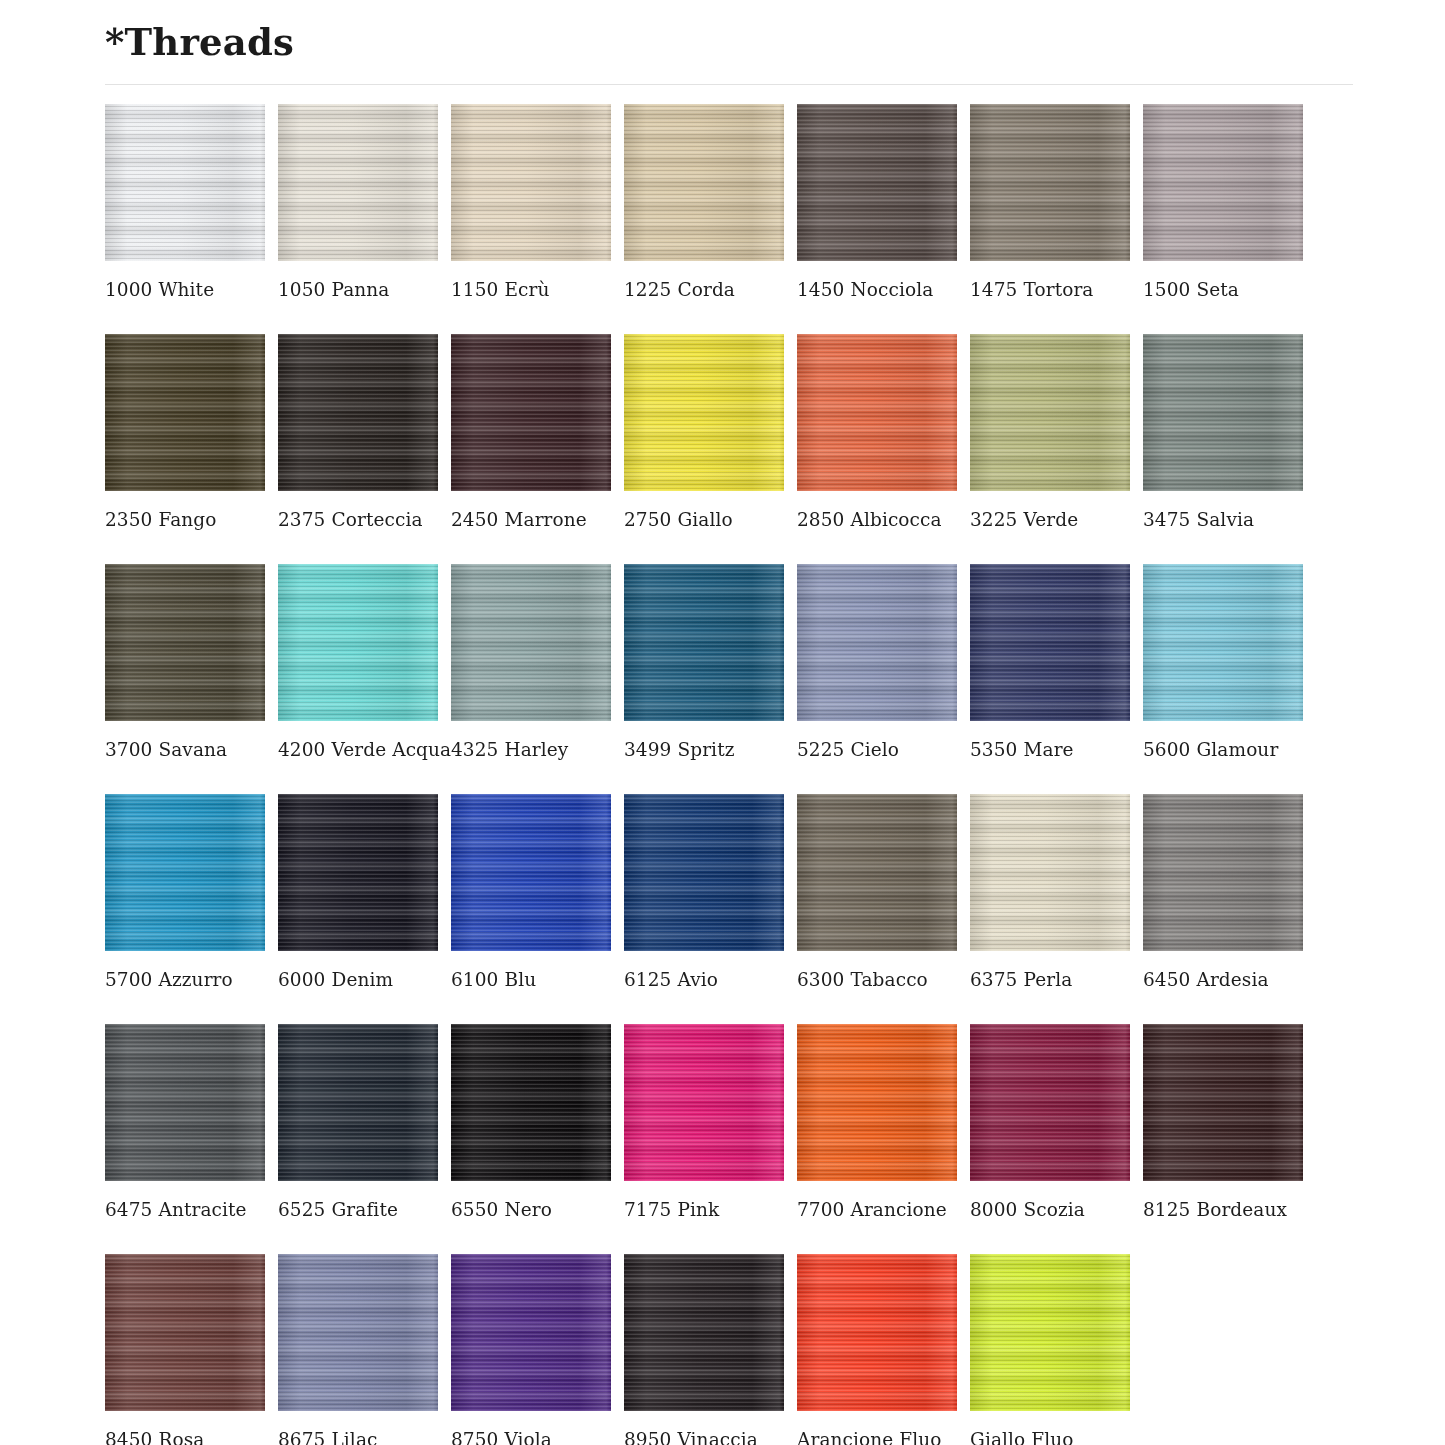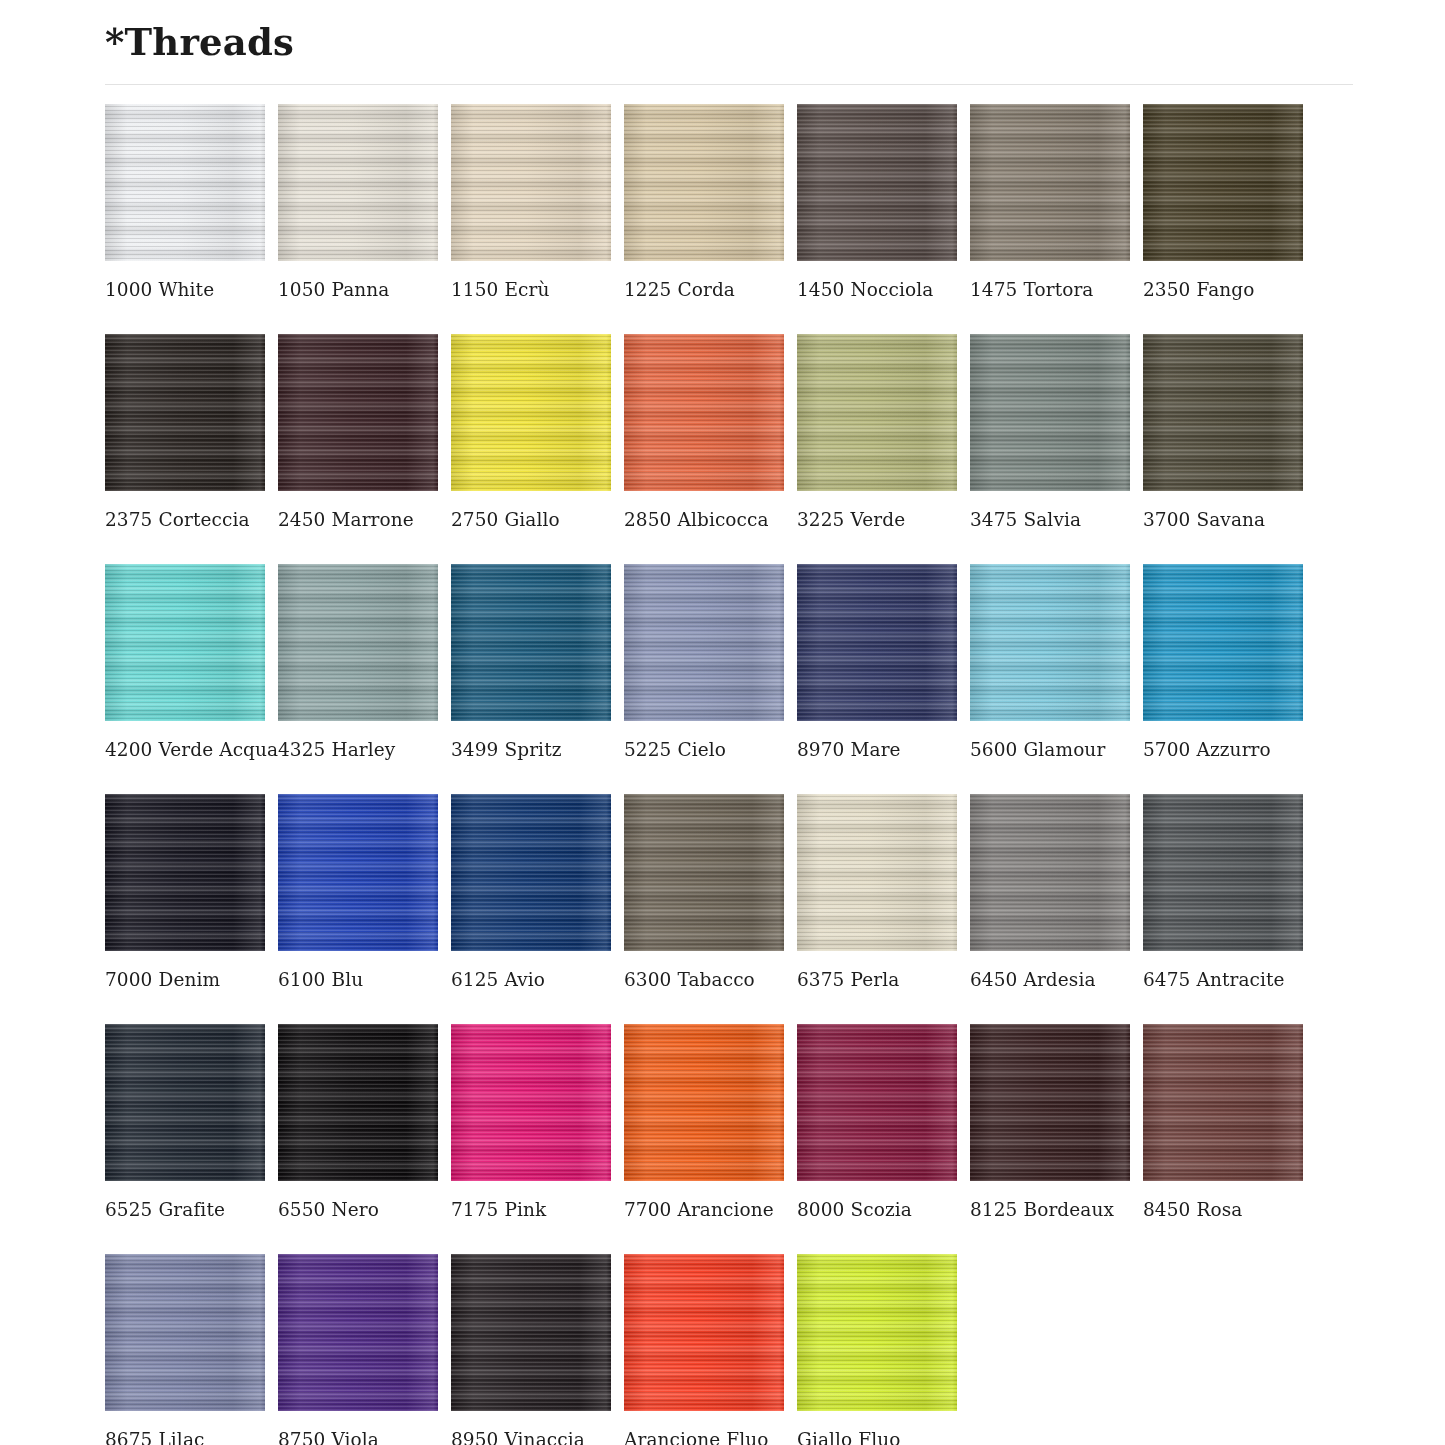--- a/index.html
+++ b/index.html
@@ -135,20 +135,24 @@
       </div>
       <div class="swatch-cell">
         <div class="swatch-chip" style="background-color: rgb(86, 74, 70);"></div>
         <div class="swatch-label">1450 Nocciola</div>
       </div>
       <div class="swatch-cell">
         <div class="swatch-chip" style="background-color: rgb(130, 120, 106);"></div>
         <div class="swatch-label">1475 Tortora</div>
       </div>
       <div class="swatch-cell">
+        <div class="swatch-chip" style="background-color: rgb(171, 159, 162);"></div>
+        <div class="swatch-label">1500 Seta</div>
+      </div>
+      <div class="swatch-cell">
         <div class="swatch-chip" style="background-color: rgb(69, 60, 36);"></div>
         <div class="swatch-label">2350 Fango</div>
       </div>
       <div class="swatch-cell">
         <div class="swatch-chip" style="background-color: rgb(39, 33, 30);"></div>
         <div class="swatch-label">2375 Corteccia</div>
       </div>
       <div class="swatch-cell">
         <div class="swatch-chip" style="background-color: rgb(58, 32, 36);"></div>
         <div class="swatch-label">2450 Marrone</div>
@@ -184,33 +188,33 @@
       <div class="swatch-cell">
         <div class="swatch-chip" style="background-color: rgb(22, 87, 122);"></div>
         <div class="swatch-label">3499 Spritz</div>
       </div>
       <div class="swatch-cell">
         <div class="swatch-chip" style="background-color: rgb(135, 145, 180);"></div>
         <div class="swatch-label">5225 Cielo</div>
       </div>
       <div class="swatch-cell">
         <div class="swatch-chip" style="background-color: rgb(46, 53, 99);"></div>
-        <div class="swatch-label">8970 Mare</div>
+        <div class="swatch-label">5350 Mare</div>
       </div>
       <div class="swatch-cell">
         <div class="swatch-chip" style="background-color: rgb(121, 198, 218);"></div>
         <div class="swatch-label">5600 Glamour</div>
       </div>
       <div class="swatch-cell">
         <div class="swatch-chip" style="background-color: rgb(26, 147, 196);"></div>
         <div class="swatch-label">5700 Azzurro</div>
       </div>
       <div class="swatch-cell">
         <div class="swatch-chip" style="background-color: rgb(21, 20, 31);"></div>
-        <div class="swatch-label">7000 Denim</div>
+        <div class="swatch-label">6000 Denim</div>
       </div>
       <div class="swatch-cell">
         <div class="swatch-chip" style="background-color: rgb(28, 61, 181);"></div>
         <div class="swatch-label">6100 Blu</div>
       </div>
       <div class="swatch-cell">
         <div class="swatch-chip" style="background-color: rgb(13, 52, 112);"></div>
         <div class="swatch-label">6125 Avio</div>
       </div>
       <div class="swatch-cell">

